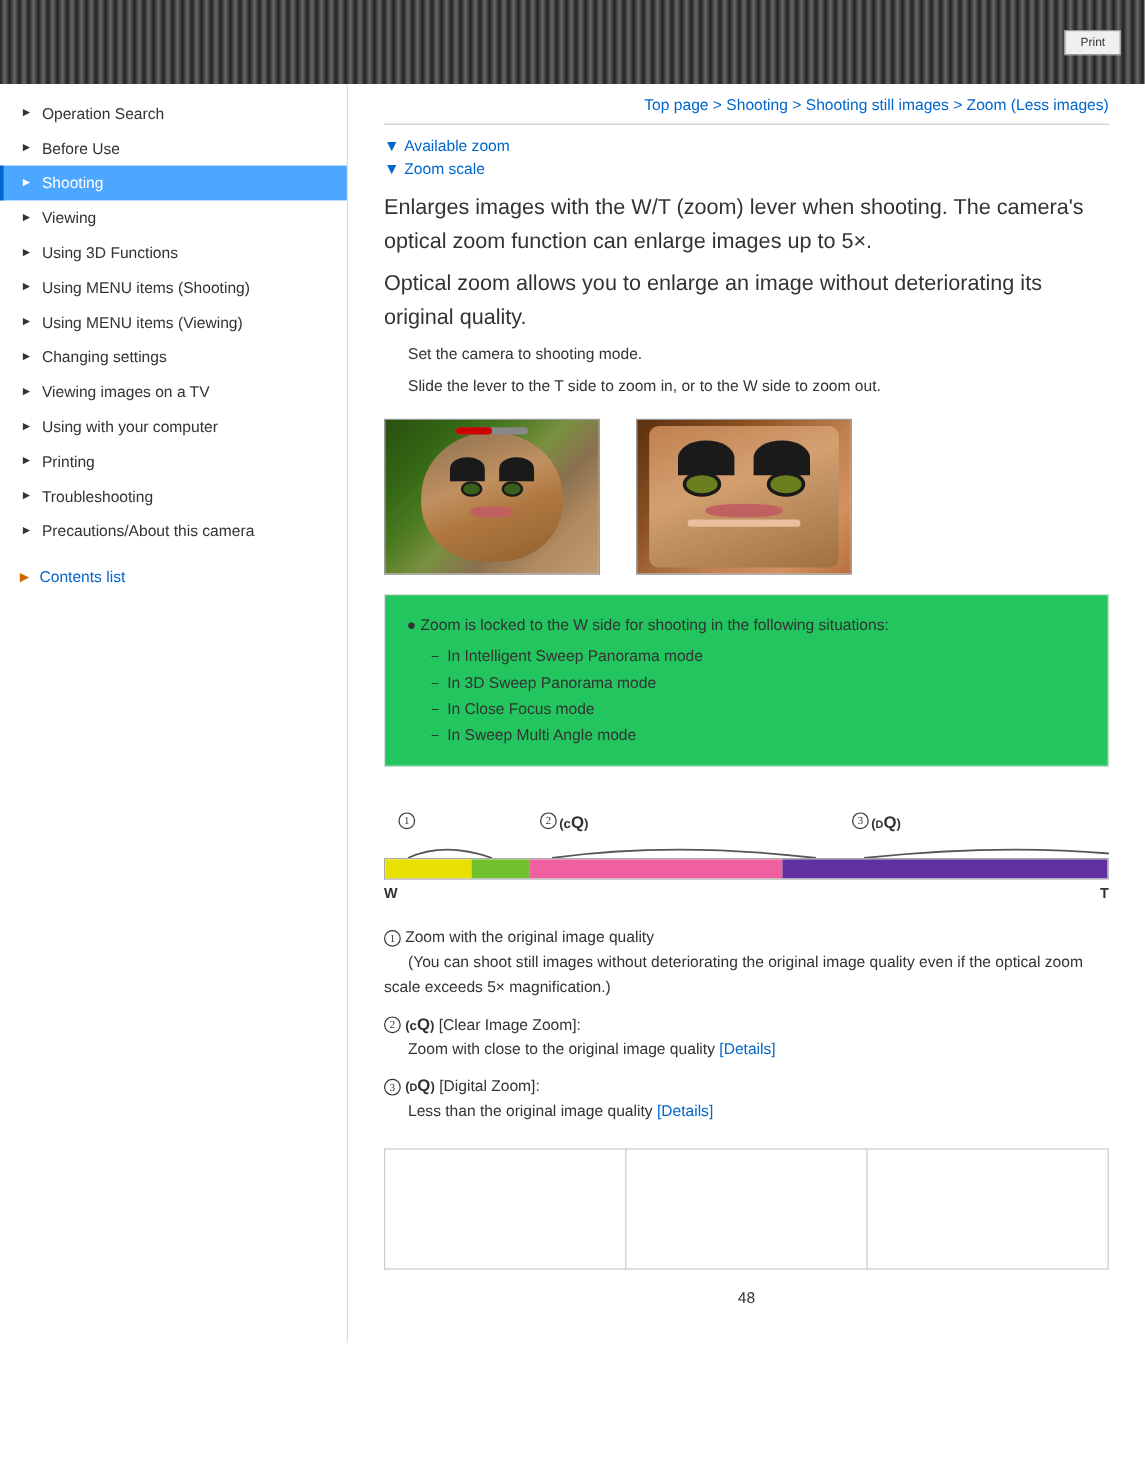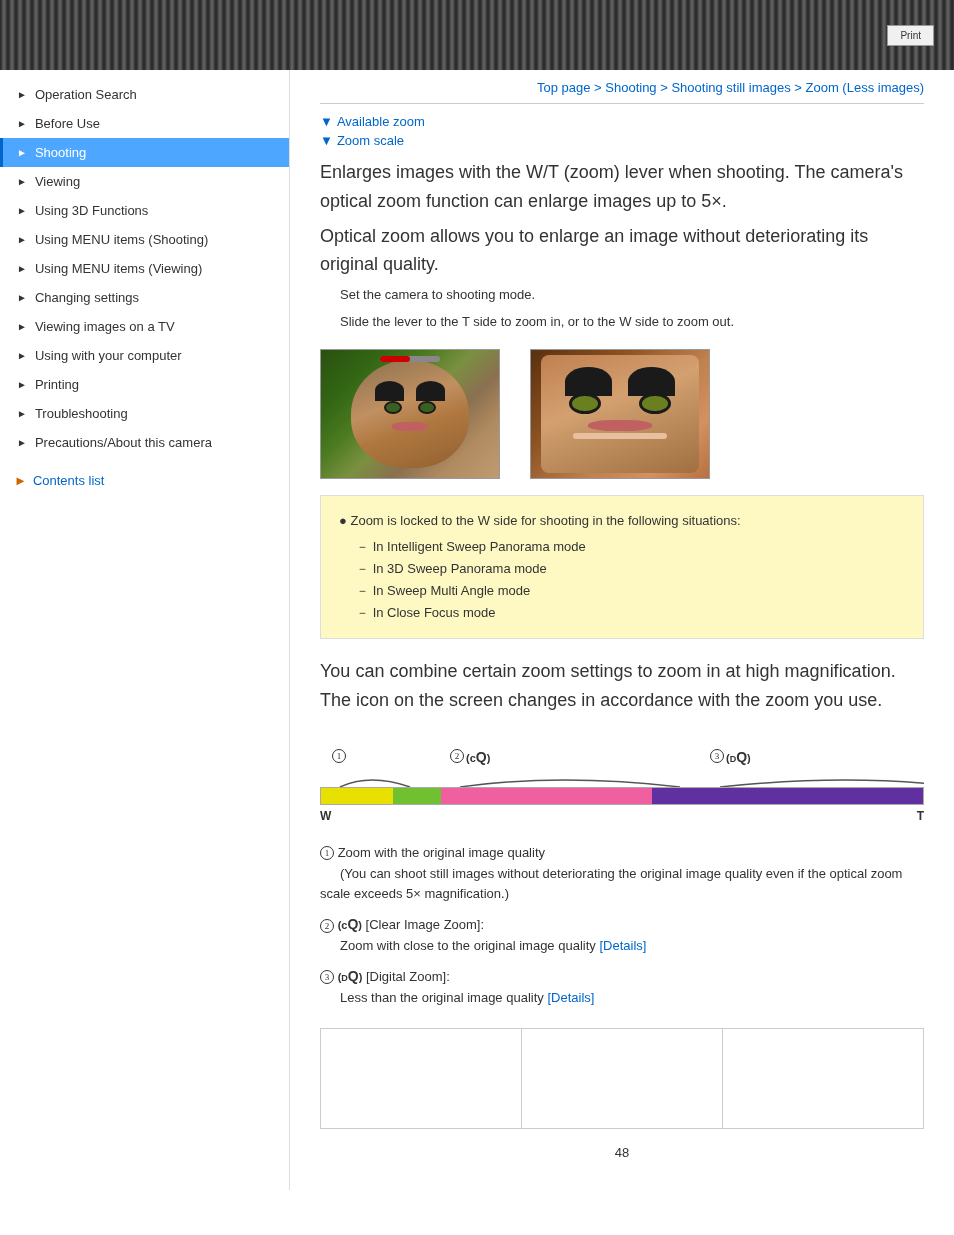--- a/index.html
+++ b/index.html
@@ -124,21 +124,21 @@
     
     .cam-image.wide {
       background: linear-gradient(135deg, #2d5a1b 0%, #3a7a25 30%, #8a8a4a 60%, #a0723a 80%, #c09060 100%);
     }
     .cam-image.tele {
       background: linear-gradient(135deg, #a06030 0%, #c08050 30%, #d4a060 60%, #b87040 80%, #906030 100%);
     }
 
     
     .note-box {
-      background: #fef9c3;
+      background: #22c55e;
       border: 1px solid #ddd;
       padding: 14px 18px;
       margin: 10px 0 18px 0;
       font-size: 13px;
       line-height: 1.7;
     }
     .note-bullet { margin-bottom: 4px; }
     .dash-item { margin-left: 17px; }
 
     
@@ -330,28 +330,27 @@
         </div>
       </div>
     </div>
 
     <div class="note-box">
       <p class="note-bullet">
         ● <span>Zoom is locked to the W side for shooting in the following situations:</span>
       </p>
       <p class="dash-item">－ <span>In Intelligent Sweep Panorama mode</span></p>
       <p class="dash-item">－ <span>In 3D Sweep Panorama mode</span></p>
+      <p class="dash-item">－ <span>In Close Focus mode</span></p>
       <p class="dash-item">－ <span>In Sweep Multi Angle mode</span></p>
-      <p class="dash-item">－ <span>In Close Focus mode</span></p>
     </div>
 
     <div class="blue-bar-section">
     </div>
 
-    <p class="body-text">You can combine certain zoom settings to zoom in at high magnification. The icon on the screen changes in accordance with the zoom you use.</p>
 
     <div class="zoom-diagram">
 
       <div style="display:flex; align-items:flex-end; margin-bottom:6px; font-size:13px; padding-left:10px; gap:0; position:relative; height:36px;">
         <div style="position:absolute; left:12px; bottom:0; display:flex; align-items:flex-end;">
           <span style="display:inline-block; width:14px; height:14px; border-radius:50%; border:1.5px solid #333; text-align:center; line-height:13px; font-size:9px; font-family:serif; margin-bottom:2px;">1</span>
         </div>
         <div style="position:absolute; left:130px; bottom:0; display:flex; align-items:flex-end; gap:2px;">
           <span style="display:inline-block; width:14px; height:14px; border-radius:50%; border:1.5px solid #333; text-align:center; line-height:13px; font-size:9px; font-family:serif; margin-bottom:2px;">2</span>
           <span style="font-size:11px; font-weight:bold;">(c<b style="font-size:14px;">Q</b>)</span>

